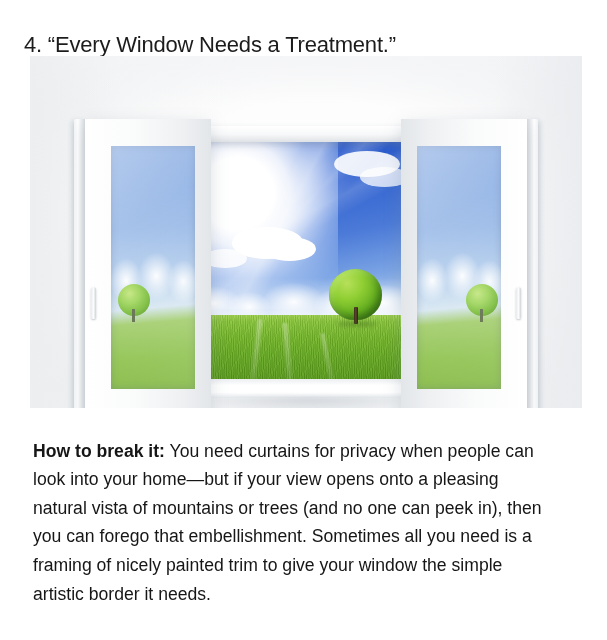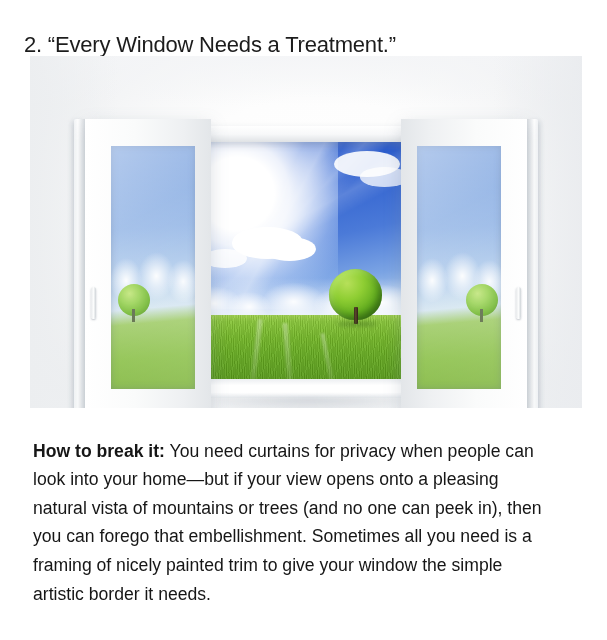--- a/index.html
+++ b/index.html
@@ -302,21 +302,21 @@
     font-size: 17.6px;
     line-height: 28.6px;
     color: #161616;
     text-align: left;
   }
   .body-text .lead { font-weight: bold; }
 </style>
 </head>
 <body>
 
-<h2 class="heading">2. “Every Window Needs a Treatment.”</h2>
+<h2 class="heading">4. “Every Window Needs a Treatment.”</h2>
 
 <figure class="illustration" style="margin:0">
 
   <div class="wall-shade"></div>
 
   <div class="opening">
     <div class="sky"></div>
     <div class="sun"></div>
     <div class="rays"></div>
 

